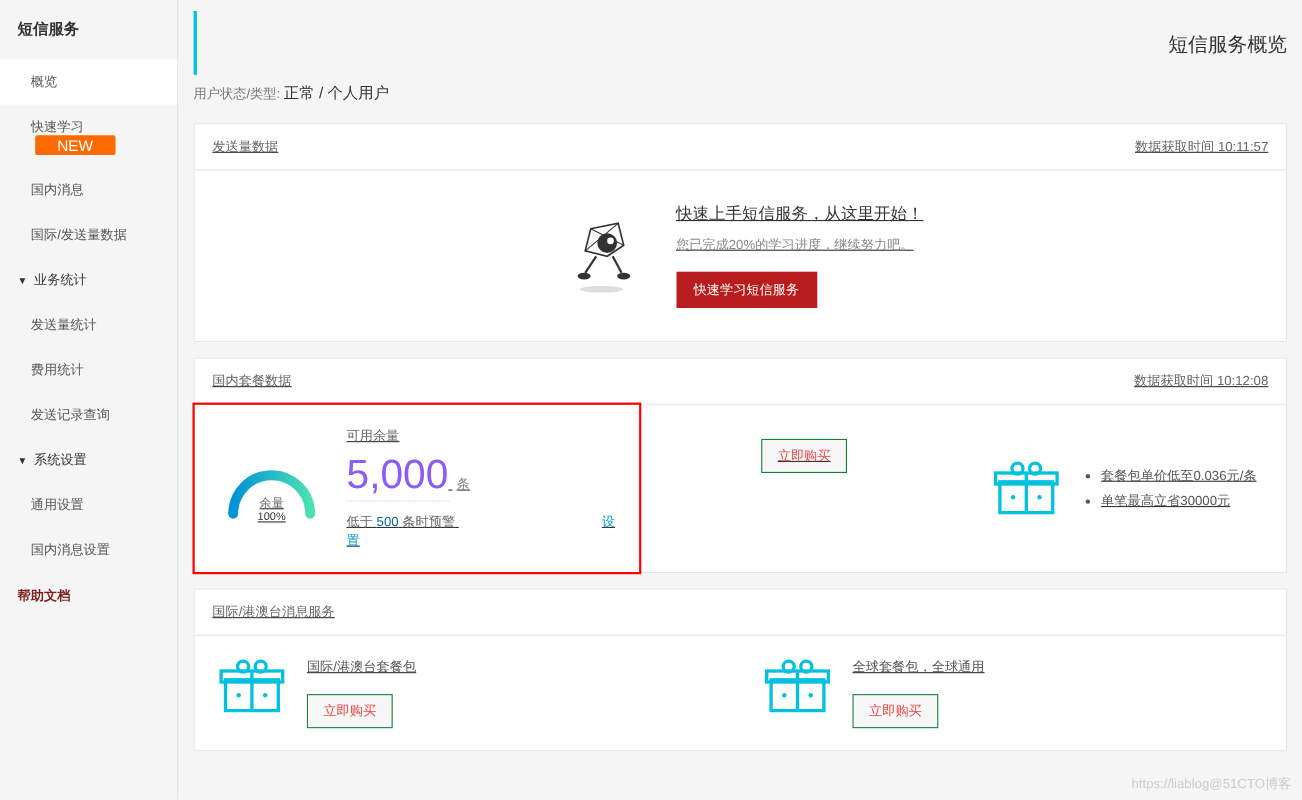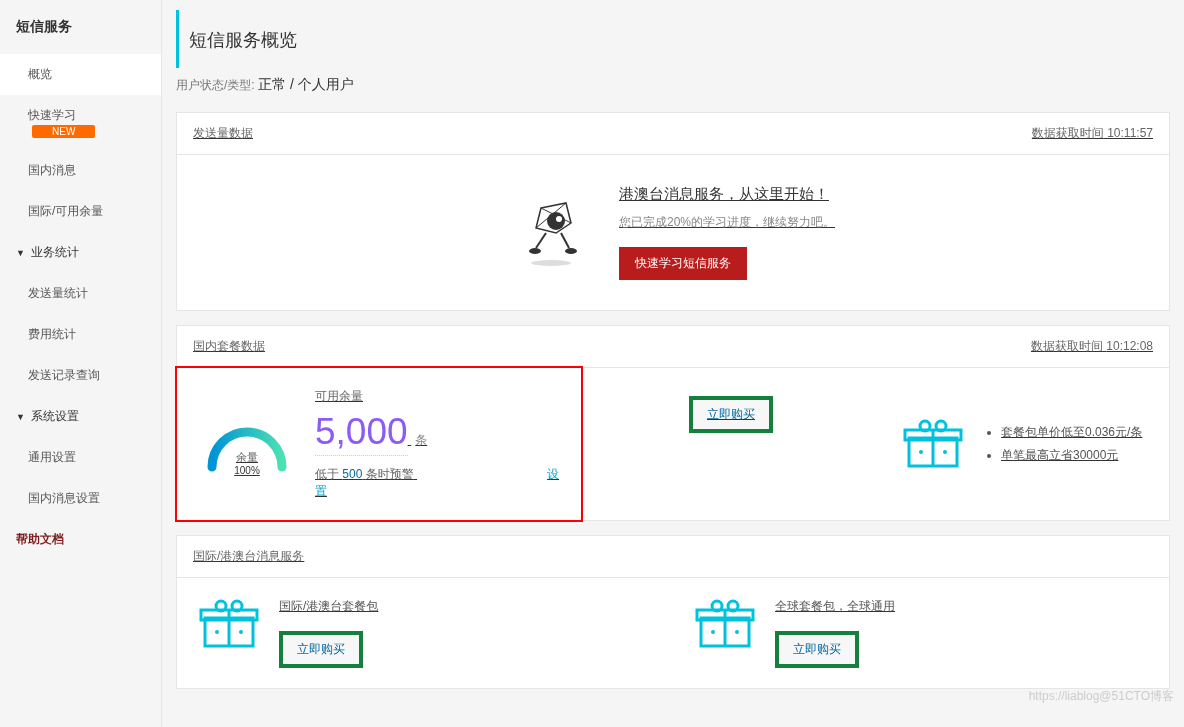--- a/index.html
+++ b/index.html
@@ -3,36 +3,36 @@
   <meta charset="utf-8">
   <style>
     * { margin: 0; padding: 0; box-sizing: border-box; font-family: "Microsoft YaHei", -apple-system, sans-serif; }
     body { background: #f5f5f5; color: #333; font-size: 13px; display: flex; }
     
     .sidebar { width: 162px; background: #f5f5f5; border-right: 1px solid #e5e5e5; padding: 0; height: 727px; flex-shrink: 0; }
     .sidebar-title { padding: 18px 16px; font-size: 14px; font-weight: bold; color: #333; }
     .sidebar-item { padding: 12px 28px; font-size: 12px; color: #555; cursor: pointer; position: relative; }
     .sidebar-item.active { background: #fff; }
     .sidebar-group { padding: 12px 16px; font-size: 12px; color: #333; cursor: pointer; display: flex; align-items: center; gap: 6px; }
-    .badge-new { background: #ff6a00; color: #fff; font-size: 10px; padding: 1px 20px; border-radius: 2px; margin-left: 4px; }
+    .badge-new { background: #ff6a00; color: #fff; font-size: 14px; padding: 1px 20px; border-radius: 2px; margin-left: 4px; }
     .caret { font-size: 9px; }
     
     .main { flex: 1; padding: 0 14px; overflow: auto; height: 727px; }
-    .page-header { padding: 18px 0 16px 10px; border-left: 3px solid #00c1de; margin: 10px 0 8px 0; font-size: 18px; }
+    .page-header { padding: 18px 0 16px 10px; border-left: 3px solid #00c1de; margin: 10px 0 8px 0; font-size: 18px; text-align: right; }
     .user-status { margin-bottom: 18px; font-size: 12px; color: #777; }
     .user-status-val { font-size: 14px; color: #333; }
     
     .card { background: #fff; border: 1px solid #e5e5e5; margin-bottom: 14px; text-decoration: underline; }
     .card-head { padding: 12px 16px; border-bottom: 1px solid #e5e5e5; display: flex; justify-content: space-between; font-size: 12px; color: #666; }
     
     .promo { display: flex; align-items: center; justify-content: center; gap: 28px; padding: 30px; }
     .promo-txt h3 { font-size: 15px; margin-bottom: 10px; font-weight: normal; color: #333; }
     .promo-txt p { font-size: 12px; color: #888; margin-bottom: 16px; }
     .btn-primary { background: #b91c1c; color: #fff; border: none; padding: 8px 16px; font-size: 12px; cursor: pointer; border-radius: 0; }
-    .btn-default { background: #f7f7f7; border: 4px solid #15803d; padding: 6px 14px; font-size: 12px; cursor: pointer; color: #0369a1; }
+    .btn-default { background: #f7f7f7; border: 1px solid #15803d; padding: 6px 14px; font-size: 12px; cursor: pointer; color: #ef4444; }
     
     .highlight { border: 2px solid red; margin: -2px; }
     
     .pkg-row { display: flex; align-items: center; }
     .pkg-card { flex: 1; display: flex; align-items: center; gap: 18px; padding: 20px 20px; position: relative; }
     .pkg-card .btn-default { margin-top: 12px; }
     
     .gauge-wrap { width: 100px; height: 80px; display: flex; flex-direction: column; align-items: center; justify-content: center; position: relative; }
     .gauge-svg { width: 100px; height: 60px; }
     .gauge-label { font-size: 11px; color: #666; margin-top: -22px; }
@@ -44,34 +44,34 @@
     .amount-blk .warn { font-size: 12px; color: #666; margin-top: 10px; }
     .amount-blk .warn .orange { color: #0369a1; }
     .amount-blk .setlink { color: #00a2ca; margin-left: 130px; cursor: pointer; }
     
     .gift-icon { width: 64px; height: 52px; }
     .bullets { list-style: disc; padding-left: 18px; font-size: 12px; color: #555; line-height: 1.9; }
     
     .two-col { display: flex; }
     .two-col .pkg-card { width: 50%; flex: none; align-items: flex-start; }
 
-    .watermark { position: fixed; bottom: 22px; right: 10px; font-size: 12px; color: #ccc; text-align: right; }
+    .watermark { position: fixed; bottom: 6px; right: 10px; font-size: 12px; color: #ccc; text-align: right; }
   </style>
 </head>
 <body>
 
 <aside class="sidebar">
   <div class="sidebar-title">短信服务</div>
   <div class="sidebar-item active"><span>概览</span></div>
   <div class="sidebar-item">
     <span>快速学习</span>
     <span class="badge-new">NEW</span>
   </div>
   <div class="sidebar-item"><span>国内消息</span></div>
-  <div class="sidebar-item"><span>国际/可用余量</span></div>
+  <div class="sidebar-item"><span>国际/发送量数据</span></div>
 
   <div class="sidebar-group">
     <span class="caret">▼</span>
     <span>业务统计</span>
   </div>
   <div class="sidebar-item"><span>发送量统计</span></div>
   <div class="sidebar-item"><span>费用统计</span></div>
   <div class="sidebar-item"><span>发送记录查询</span></div>
 
   <div class="sidebar-group">
@@ -106,21 +106,21 @@
         <line x1="55" y1="10" x2="25" y2="35" stroke="#333" stroke-width="1"></line>
         <circle cx="45" cy="28" r="9" fill="#333"></circle>
         <circle cx="48" cy="26" r="3" fill="#fff"></circle>
         <line x1="35" y1="40" x2="25" y2="55" stroke="#333" stroke-width="2"></line>
         <line x1="50" y1="40" x2="58" y2="55" stroke="#333" stroke-width="2"></line>
         <ellipse cx="24" cy="58" rx="6" ry="3" fill="#333"></ellipse>
         <ellipse cx="60" cy="58" rx="6" ry="3" fill="#333"></ellipse>
         <ellipse cx="40" cy="70" rx="20" ry="3" fill="#ddd"></ellipse>
       </svg>
       <div class="promo-txt">
-        <h3>港澳台消息服务，从这里开始！</h3>
+        <h3>快速上手短信服务，从这里开始！</h3>
         <p>您已完成20%的学习进度，继续努力吧。</p>
         <button class="btn-primary">快速学习短信服务</button>
       </div>
     </div>
   </section>
 
   <section class="card">
     <div class="card-head">
       <span>国内套餐数据</span>
       <span>

